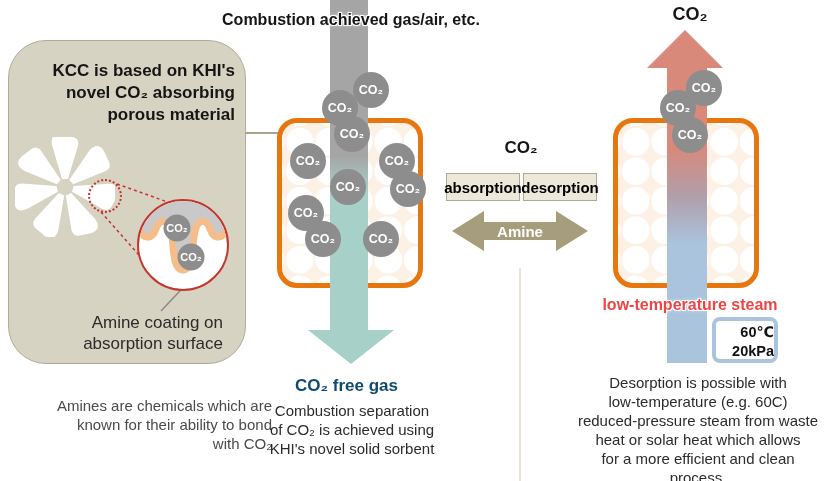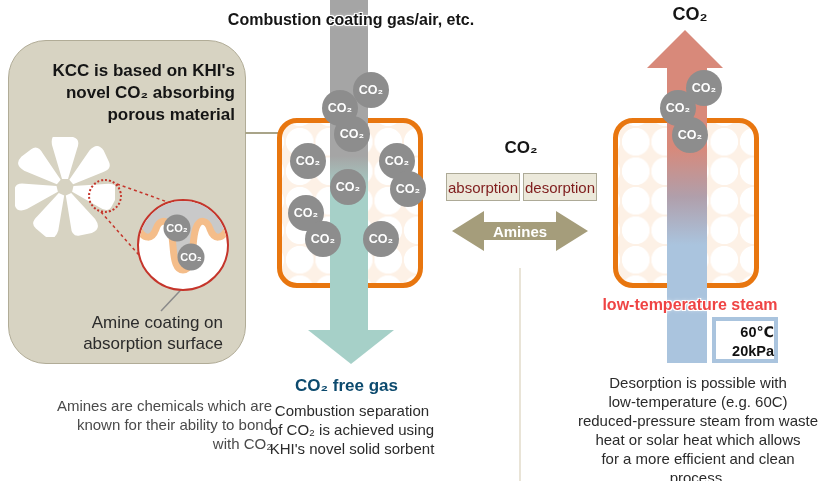--- a/index.html
+++ b/index.html
@@ -80,34 +80,34 @@
   .halo{text-shadow:-1px -1px 0 #fff,1px -1px 0 #fff,-1px 1px 0 #fff,1px 1px 0 #fff,0 0 4px #fff;}
   .exhaust-title{left:206px;top:11px;width:290px;font-size:16px;font-weight:bold;color:#151515;z-index:6;}
   .co2-free-label{left:264px;top:376px;width:165px;font-size:17px;font-weight:bold;color:#0c4a6e;}
   .absorb-desc{left:252px;top:401px;width:200px;font-size:15px;line-height:19px;color:#2b2b2b;}
 
   .cycle-co2{left:481px;top:138px;width:80px;font-size:17px;font-weight:bold;color:#151515;}
   .cycle-cells{left:446px;top:173px;display:flex;gap:3px;z-index:2;}
   .cycle-cell{
     width:74px;height:28px;background:#ece9db;border:1px solid #adaa97;box-sizing:border-box;
     display:flex;align-items:center;justify-content:center;
-    font-size:15px;font-weight:normal;color:#7f1d1d;
+    font-size:15px;font-weight:bold;color:#000000;
   }
   .repeat-wrap{left:452px;top:209px;width:136px;height:44px;z-index:2;}
   .repeat-label{
     left:0;top:0;width:136px;height:44px;display:flex;align-items:center;justify-content:center;
     color:#ffffff;font-weight:bold;font-size:15px;z-index:3;
   }
   .divider{left:519px;top:268px;width:2px;height:213px;background:#e9e4d7;}
 
   .release-co2{left:650px;top:4px;width:80px;font-size:18px;font-weight:bold;color:#151515;}
   .steam-label{left:590px;top:296px;width:200px;font-size:16px;font-weight:bold;color:#ef4444;z-index:6;}
   .cond-box{
     left:712px;top:317px;width:66px;height:46px;box-sizing:border-box;
-    background:#ffffff;border:4px solid #aac4de;border-radius:0;z-index:6;
+    background:#ffffff;border:4px solid #aac4de;border-radius:8px;z-index:6;
     font-size:14.5px;font-weight:bold;color:#111111;line-height:19px;padding:2px 0 0 7px;
   }
   .desorb-desc{left:572px;top:373px;width:252px;font-size:15px;line-height:19px;color:#2b2b2b;}
 </style>
 </head>
 <body>
 
 <div id="stage">
 
   <div class="abs panel"></div>
@@ -165,21 +165,21 @@
 known for their ability to bond
 with CO₂</div>
 
   <div class="abs connector-line"></div>
   <div class="abs connector-dot"></div>
 
   <div class="abs band exhaust-band"></div>
   <div class="abs teal-arrowhead"></div>
   <div class="abs sorbent-box absorber-box"></div>
 
-  <div class="abs exhaust-title center halo">Combustion coating gas/air, etc.</div>
+  <div class="abs exhaust-title center halo">Combustion achieved gas/air, etc.</div>
 
   <div class="abs co2-badge" style="left:353px;top:72px;">CO₂</div>
   <div class="abs co2-badge" style="left:322px;top:90px;">CO₂</div>
   <div class="abs co2-badge" style="left:334px;top:116px;">CO₂</div>
   <div class="abs co2-badge" style="left:290px;top:143px;">CO₂</div>
   <div class="abs co2-badge" style="left:379px;top:143px;">CO₂</div>
   <div class="abs co2-badge" style="left:330px;top:169px;">CO₂</div>
   <div class="abs co2-badge" style="left:390px;top:171px;">CO₂</div>
   <div class="abs co2-badge" style="left:288px;top:195px;">CO₂</div>
   <div class="abs co2-badge" style="left:305px;top:221px;">CO₂</div>
@@ -194,21 +194,21 @@
 
   <div class="abs cycle-cells">
     <div class="cycle-cell">absorption</div>
     <div class="cycle-cell">desorption</div>
   </div>
 
   <div class="abs repeat-wrap">
     <svg width="136" height="44" viewBox="0 0 136 44">
       <polygon points="0,22 32,2 32,13 104,13 104,2 136,22 104,42 104,31 32,31 32,42" fill="#a59d7b"></polygon>
     </svg>
-    <div class="abs repeat-label">Amines</div>
+    <div class="abs repeat-label">Amine</div>
   </div>
 
   <div class="abs divider"></div>
 
   <div class="abs steam-band"></div>
   <div class="abs salmon-arrowhead"></div>
   <div class="abs sorbent-box desorber-box"></div>
 
   <div class="abs release-co2 center">CO₂</div>
 

